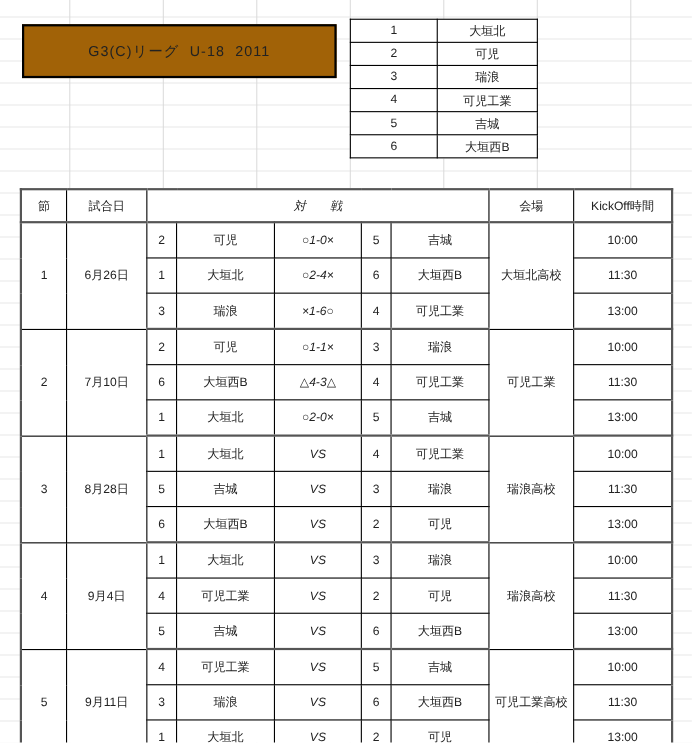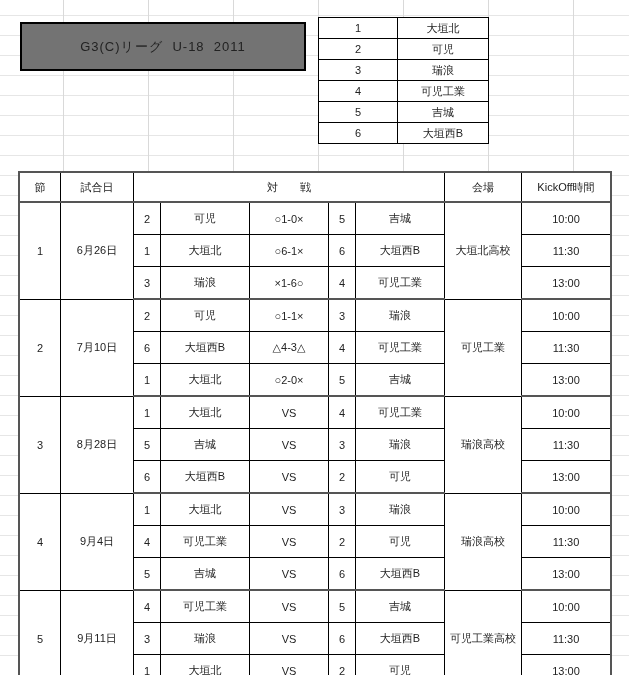--- a/index.html
+++ b/index.html
@@ -29,21 +29,21 @@
   }
 
   
   #title-box {
     position: absolute;
     left: 20px;
     top: 22px;
     width: 282px;
     height: 45px;
     border: 2px solid #000;
-    background: #737373;
+    background: #a16207;
     z-index: 2;
     display: flex;
     align-items: center;
     justify-content: center;
   }
   #title-text {
     font-size: 13px;
     letter-spacing: 1px;
     color: #222;
     white-space: pre;
@@ -97,39 +97,39 @@
   .col-sec   { width: 40px; }
   .col-date  { width: 72px; }
   .col-n1    { width: 26px; }
   .col-t1    { width: 88px; }
   .col-score { width: 78px; }
   .col-n2    { width: 26px; }
   .col-t2    { width: 88px; }
   .col-venue { width: 76px; border-radius: 10px; }
   .col-time  { width: 88px; }
 
-  .hdr-match { letter-spacing: 0; }
+  .hdr-match { letter-spacing: 0; font-style: italic; }
   .match-hdr-inner { white-space: pre; }
 
   
   #schedule-table tr.block-end > td,
   #schedule-table tr.block-end > th {
     border-bottom: 2px solid #555;
   }
   #schedule-table thead tr th {
     border-bottom: 2px solid #555;
     border-top: 2px solid #555;
   }
   #schedule-table tbody tr:last-child > td {
     border-bottom: 2px solid #555;
   }
   .thick-left  { border-left: 2px solid #555 !important; }
   .thick-right { border-right: 2px solid #555 !important; }
 
-  .score-cell { letter-spacing: 0px; font-size: 11px; }
+  .score-cell { letter-spacing: 0px; font-size: 11px; font-style: italic; }
 </style>
 </head>
 <body>
 
 <div id="sheet-grid"></div>
 
 <div id="title-box">
   <span id="title-text">G3(C)リーグ  U-18  2011</span>
 </div>
 
@@ -182,21 +182,21 @@
         <td class="col-t1">可児</td>
         <td class="col-score score-cell">○1-0×</td>
         <td class="col-n2">5</td>
         <td class="col-t2">吉城</td>
         <td class="col-venue" rowspan="3">大垣北高校</td>
         <td class="col-time thick-right">10:00</td>
       </tr>
       <tr>
         <td class="col-n1">1</td>
         <td class="col-t1">大垣北</td>
-        <td class="col-score score-cell">○6-1×</td>
+        <td class="col-score score-cell">○2-4×</td>
         <td class="col-n2">6</td>
         <td class="col-t2">大垣西B</td>
         <td class="col-time thick-right">11:30</td>
       </tr>
       <tr class="block-end">
         <td class="col-n1">3</td>
         <td class="col-t1">瑞浪</td>
         <td class="col-score score-cell">×1-6○</td>
         <td class="col-n2">4</td>
         <td class="col-t2">可児工業</td>

